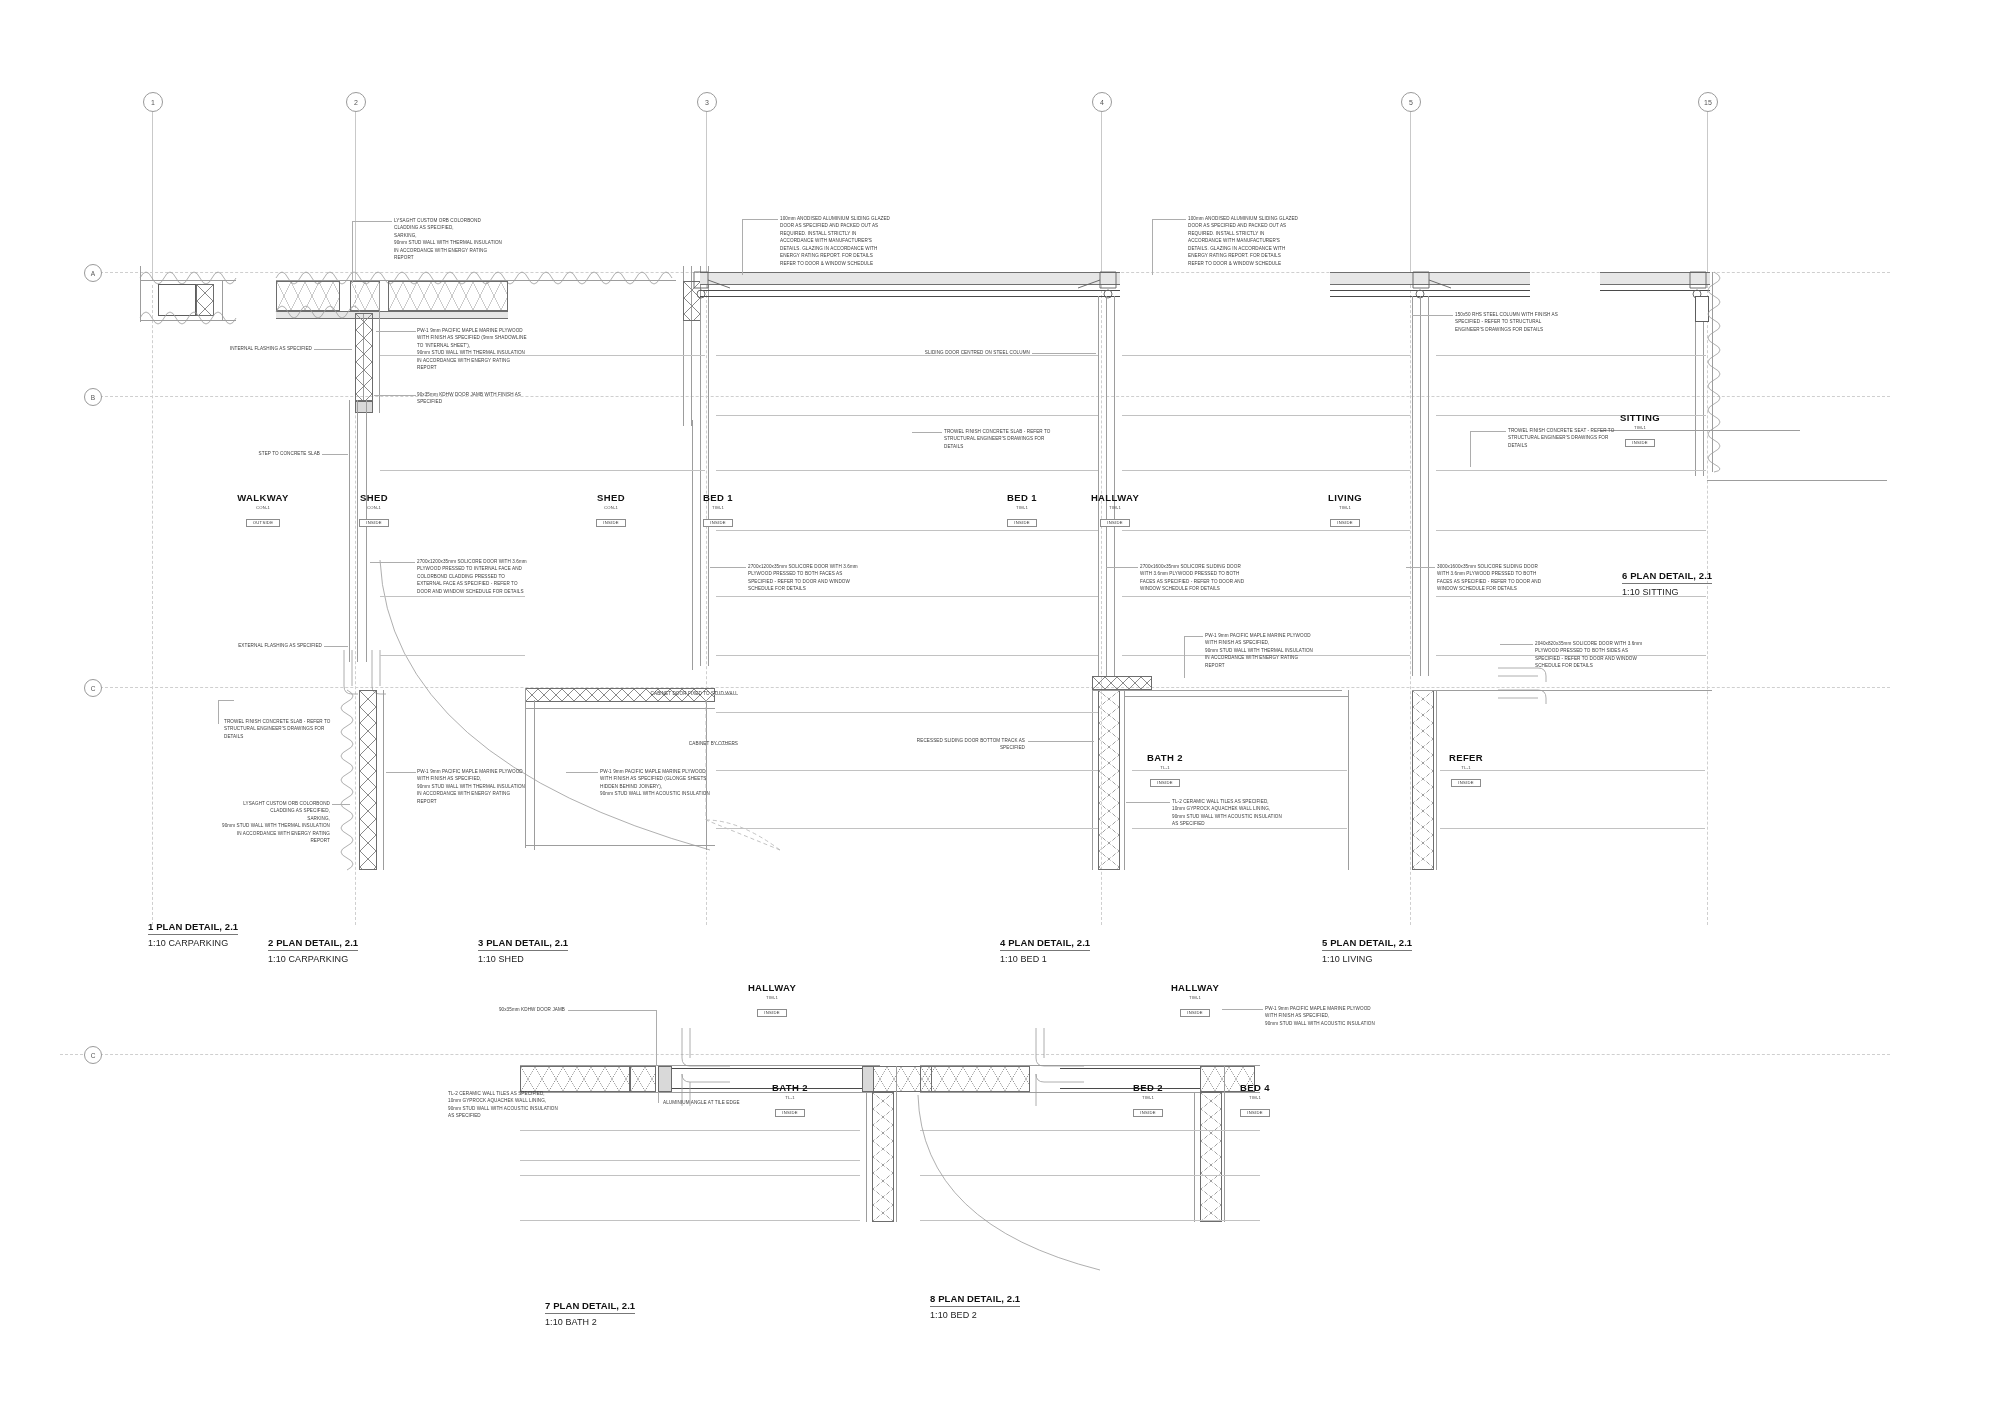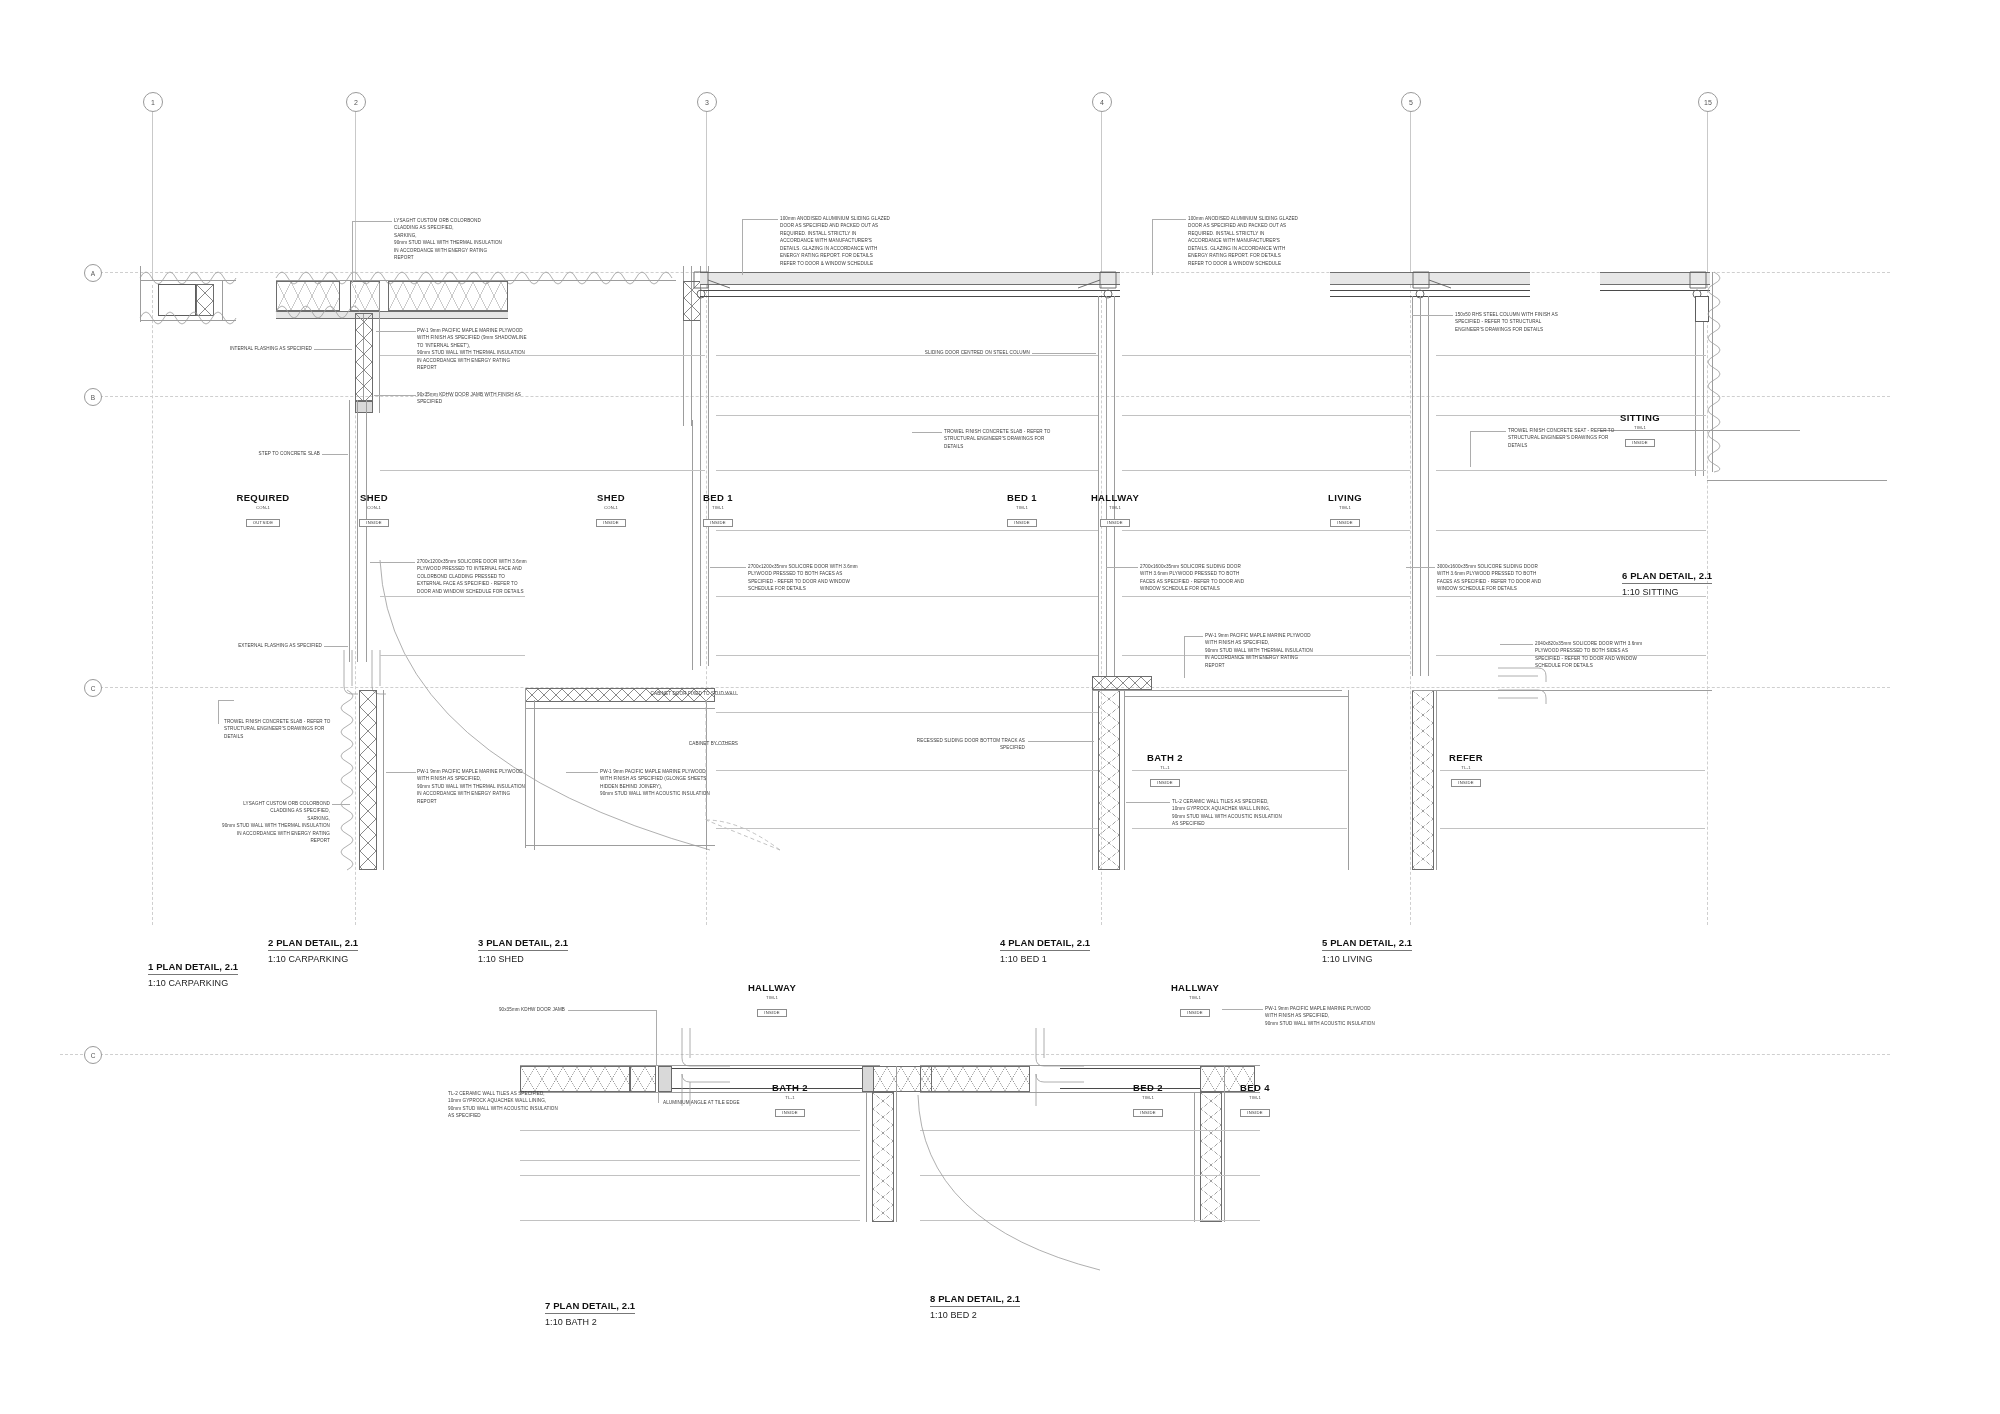--- a/index.html
+++ b/index.html
@@ -374,21 +374,21 @@
     <div class="floorline" style="left:920px;top:1175px;width:340px;"></div>
     <div class="floorline" style="left:920px;top:1220px;width:340px;"></div>
     <div class="arc" style="left:910px;top:1095px;">
       <svg width="200" height="180" viewBox="0 0 200 180">
         <path class="sw" d="M8,0 Q12,130 190,175"></path>
       </svg>
     </div>
   </div>
 
   <div class="room" style="left:213px;top:492px;width:100px;">
-    <div class="rname">REQUIRED</div>
+    <div class="rname">WALKWAY</div>
     <div class="rcode">CON-1</div>
     <div class="rtag">OUTSIDE</div>
   </div>
   <div class="room" style="left:324px;top:492px;width:100px;">
     <div class="rname">SHED</div>
     <div class="rcode">CON-1</div>
     <div class="rtag">INSIDE</div>
   </div>
   <div class="room" style="left:561px;top:492px;width:100px;">
     <div class="rname">SHED</div>
@@ -619,21 +619,21 @@
   <div class="leaderv" style="left:600px;top:1094px;height:0px;"></div>
 
   <div class="note" style="left:663px;top:1099px;">ALUMINIUM ANGLE AT TILE EDGE</div>
   <div class="leaderv" style="left:658px;top:1092px;height:11px;"></div>
 
   <div class="note" style="left:1265px;top:1005px;">PW-1 9mm PACIFIC MAPLE MARINE PLYWOOD
 WITH FINISH AS SPECIFIED,
 90mm STUD WALL WITH ACOUSTIC INSULATION</div>
   <div class="leader" style="left:1222px;top:1009px;width:41px;"></div>
 
-  <div class="dtitle" style="left:148px;top:956px;">
+  <div class="dtitle" style="left:148px;top:916px;">
     <div class="t1"><span>1</span>&nbsp;<span>PLAN DETAIL, 2.1</span></div>
     <div class="t2"><span>1:10</span>&nbsp;<span>CARPARKING</span></div>
   </div>
   <div class="dtitle" style="left:268px;top:932px;">
     <div class="t1"><span>2</span>&nbsp;<span>PLAN DETAIL, 2.1</span></div>
     <div class="t2"><span>1:10</span>&nbsp;<span>CARPARKING</span></div>
   </div>
   <div class="dtitle" style="left:478px;top:932px;">
     <div class="t1"><span>3</span>&nbsp;<span>PLAN DETAIL, 2.1</span></div>
     <div class="t2"><span>1:10</span>&nbsp;<span>SHED</span></div>

